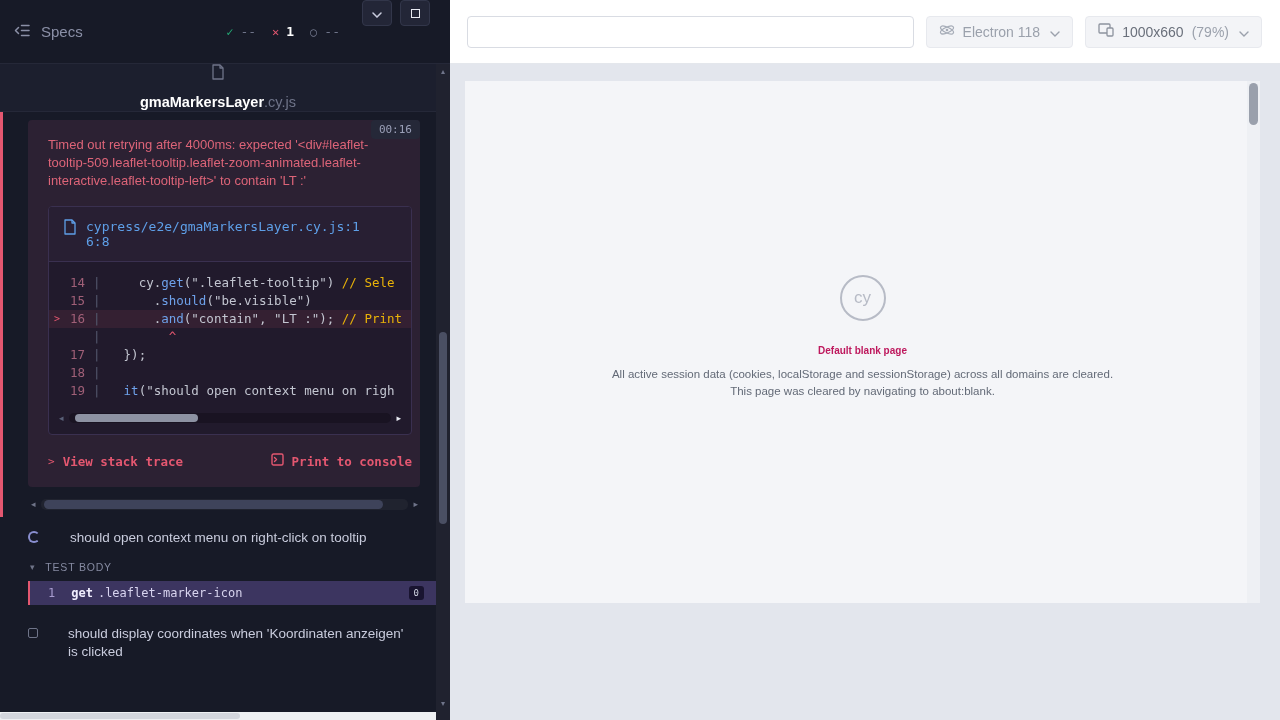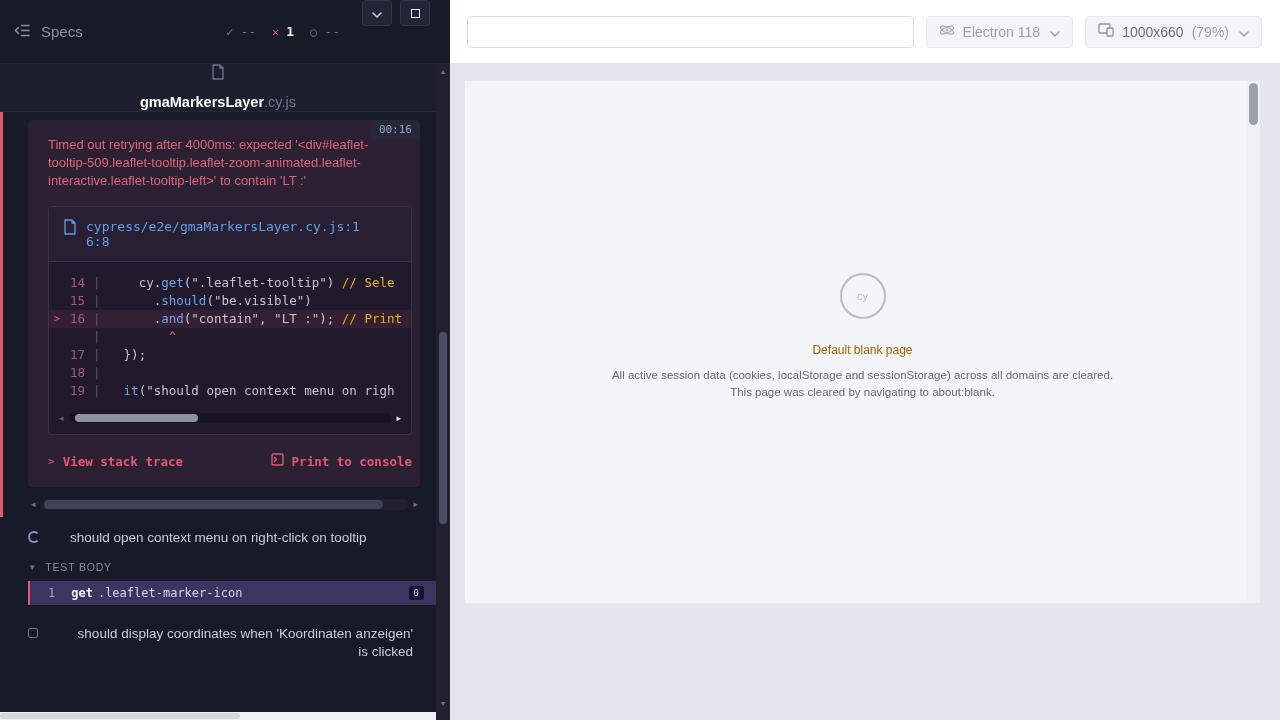--- a/index.html
+++ b/index.html
@@ -81,21 +81,21 @@
   .collapsible .chev { color:#6f7489; font-size:9px; }
 
   .command-row { display:flex; align-items:center; background:#3c3560; border-left:2px solid #e45770;
                  margin-left:28px; padding:5px 10px 5px 0; font-family:"DejaVu Sans Mono",monospace;
                  font-size:12px; cursor:pointer; }
   .cmd-num { margin-left:18px; color:#a89ccf; }
   .cmd-method { margin-left:16px; font-weight:bold; color:#f0edfd; }
   .cmd-msg { margin-left:5px; color:#d8d4ef; flex:1; }
   .cmd-badge { background:#191430; color:#cfd2e0; font-size:9px; padding:2px 5px; border-radius:3px; margin-right:2px; }
 
-  .test.second { margin-top:8px;text-align:right; }
+  .test.second { margin-top:8px; }
 
   .v-scrollbar { position:absolute; top:64px; right:0; bottom:8px; width:14px; background:#20222f;
                  display:flex; flex-direction:column; align-items:center; justify-content:space-between;
                  padding:4px 0; }
   .v-arrow { color:#6f7489; font-size:8px; line-height:1; }
   .v-thumb { position:absolute; top:268px; left:3px; width:8px; height:192px; background:#4a4f63;
              border-radius:4px; cursor:pointer; }
   .bottom-hscroll { position:absolute; bottom:0; left:0; right:14px; height:8px; background:#eef0f3; }
   .bottom-thumb { position:absolute; left:0; top:1px; bottom:1px; width:55%; background:#d3d6dd; border-radius:4px; }
   .corner { position:absolute; bottom:0; right:0; width:14px; height:8px; background:#20222f; }
@@ -113,23 +113,23 @@
   .tb-btn .chev-svg { margin-left:2px; }
 
   .aut-area { flex:1; padding:17px 20px 0 15px; }
   .aut-page { background:#f4f5f8; height:522px; position:relative; display:flex; align-items:center;
               justify-content:center; }
   .page-scrollbar { position:absolute; top:0; right:0; width:13px; height:100%; background:#eef0f4; }
   .page-thumb { position:absolute; top:2px; left:2px; width:9px; height:42px; background:#9aa0ac;
                 border-radius:5px; cursor:pointer; }
   .blank-content { text-align:center; margin-top:-8px; }
   .cy-logo { width:46px; height:46px; border:2px solid #b7bbc6; border-radius:50%; color:#b7bbc6;
-             font-size:11px; font-weight:500; display:flex; align-items:center; justify-content:center;
+             font-size:17px; font-weight:500; display:flex; align-items:center; justify-content:center;
              margin:0 auto 24px; }
-  .blank-title { font-size:12px; font-weight:normal; color:#a16207; margin:0 0 12px; }
+  .blank-title { font-size:10px; font-weight:bold; color:#be185d; margin:0 0 12px; }
   .blank-line { font-size:11.5px; color:#636a77; margin:0 0 5px; }
 </style>
 </head>
 <body>
 
 <div class="app">
 
   <aside class="reporter">
 
     <header class="specs-bar">

